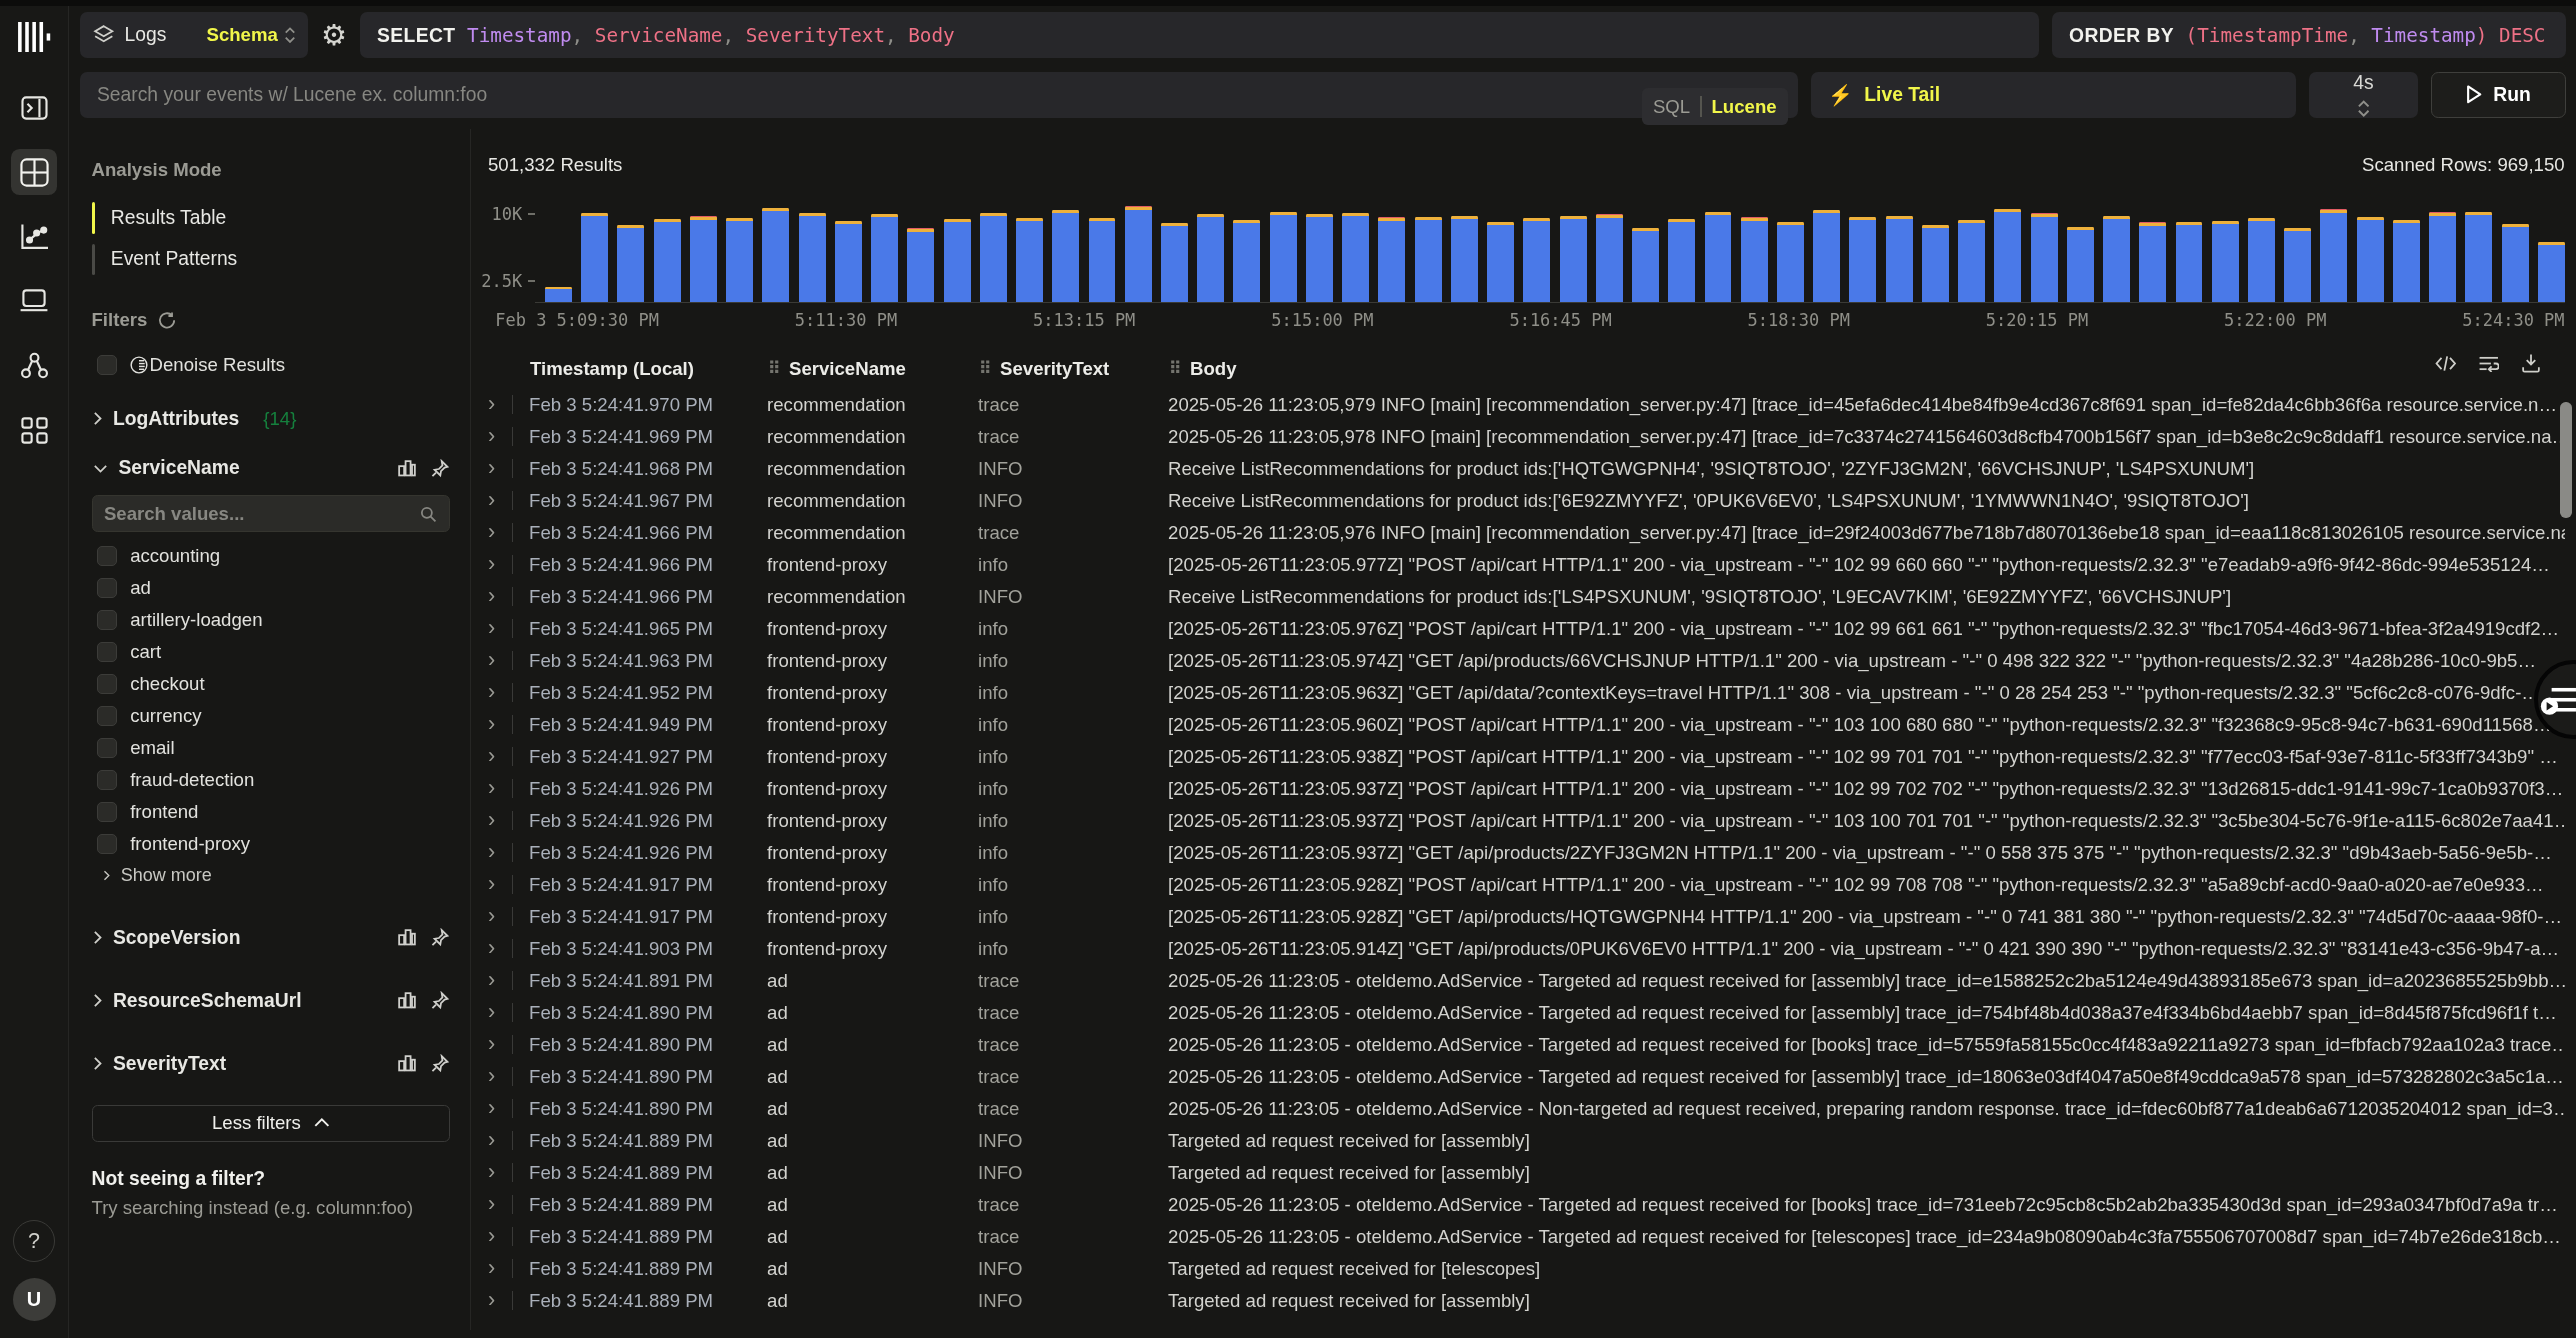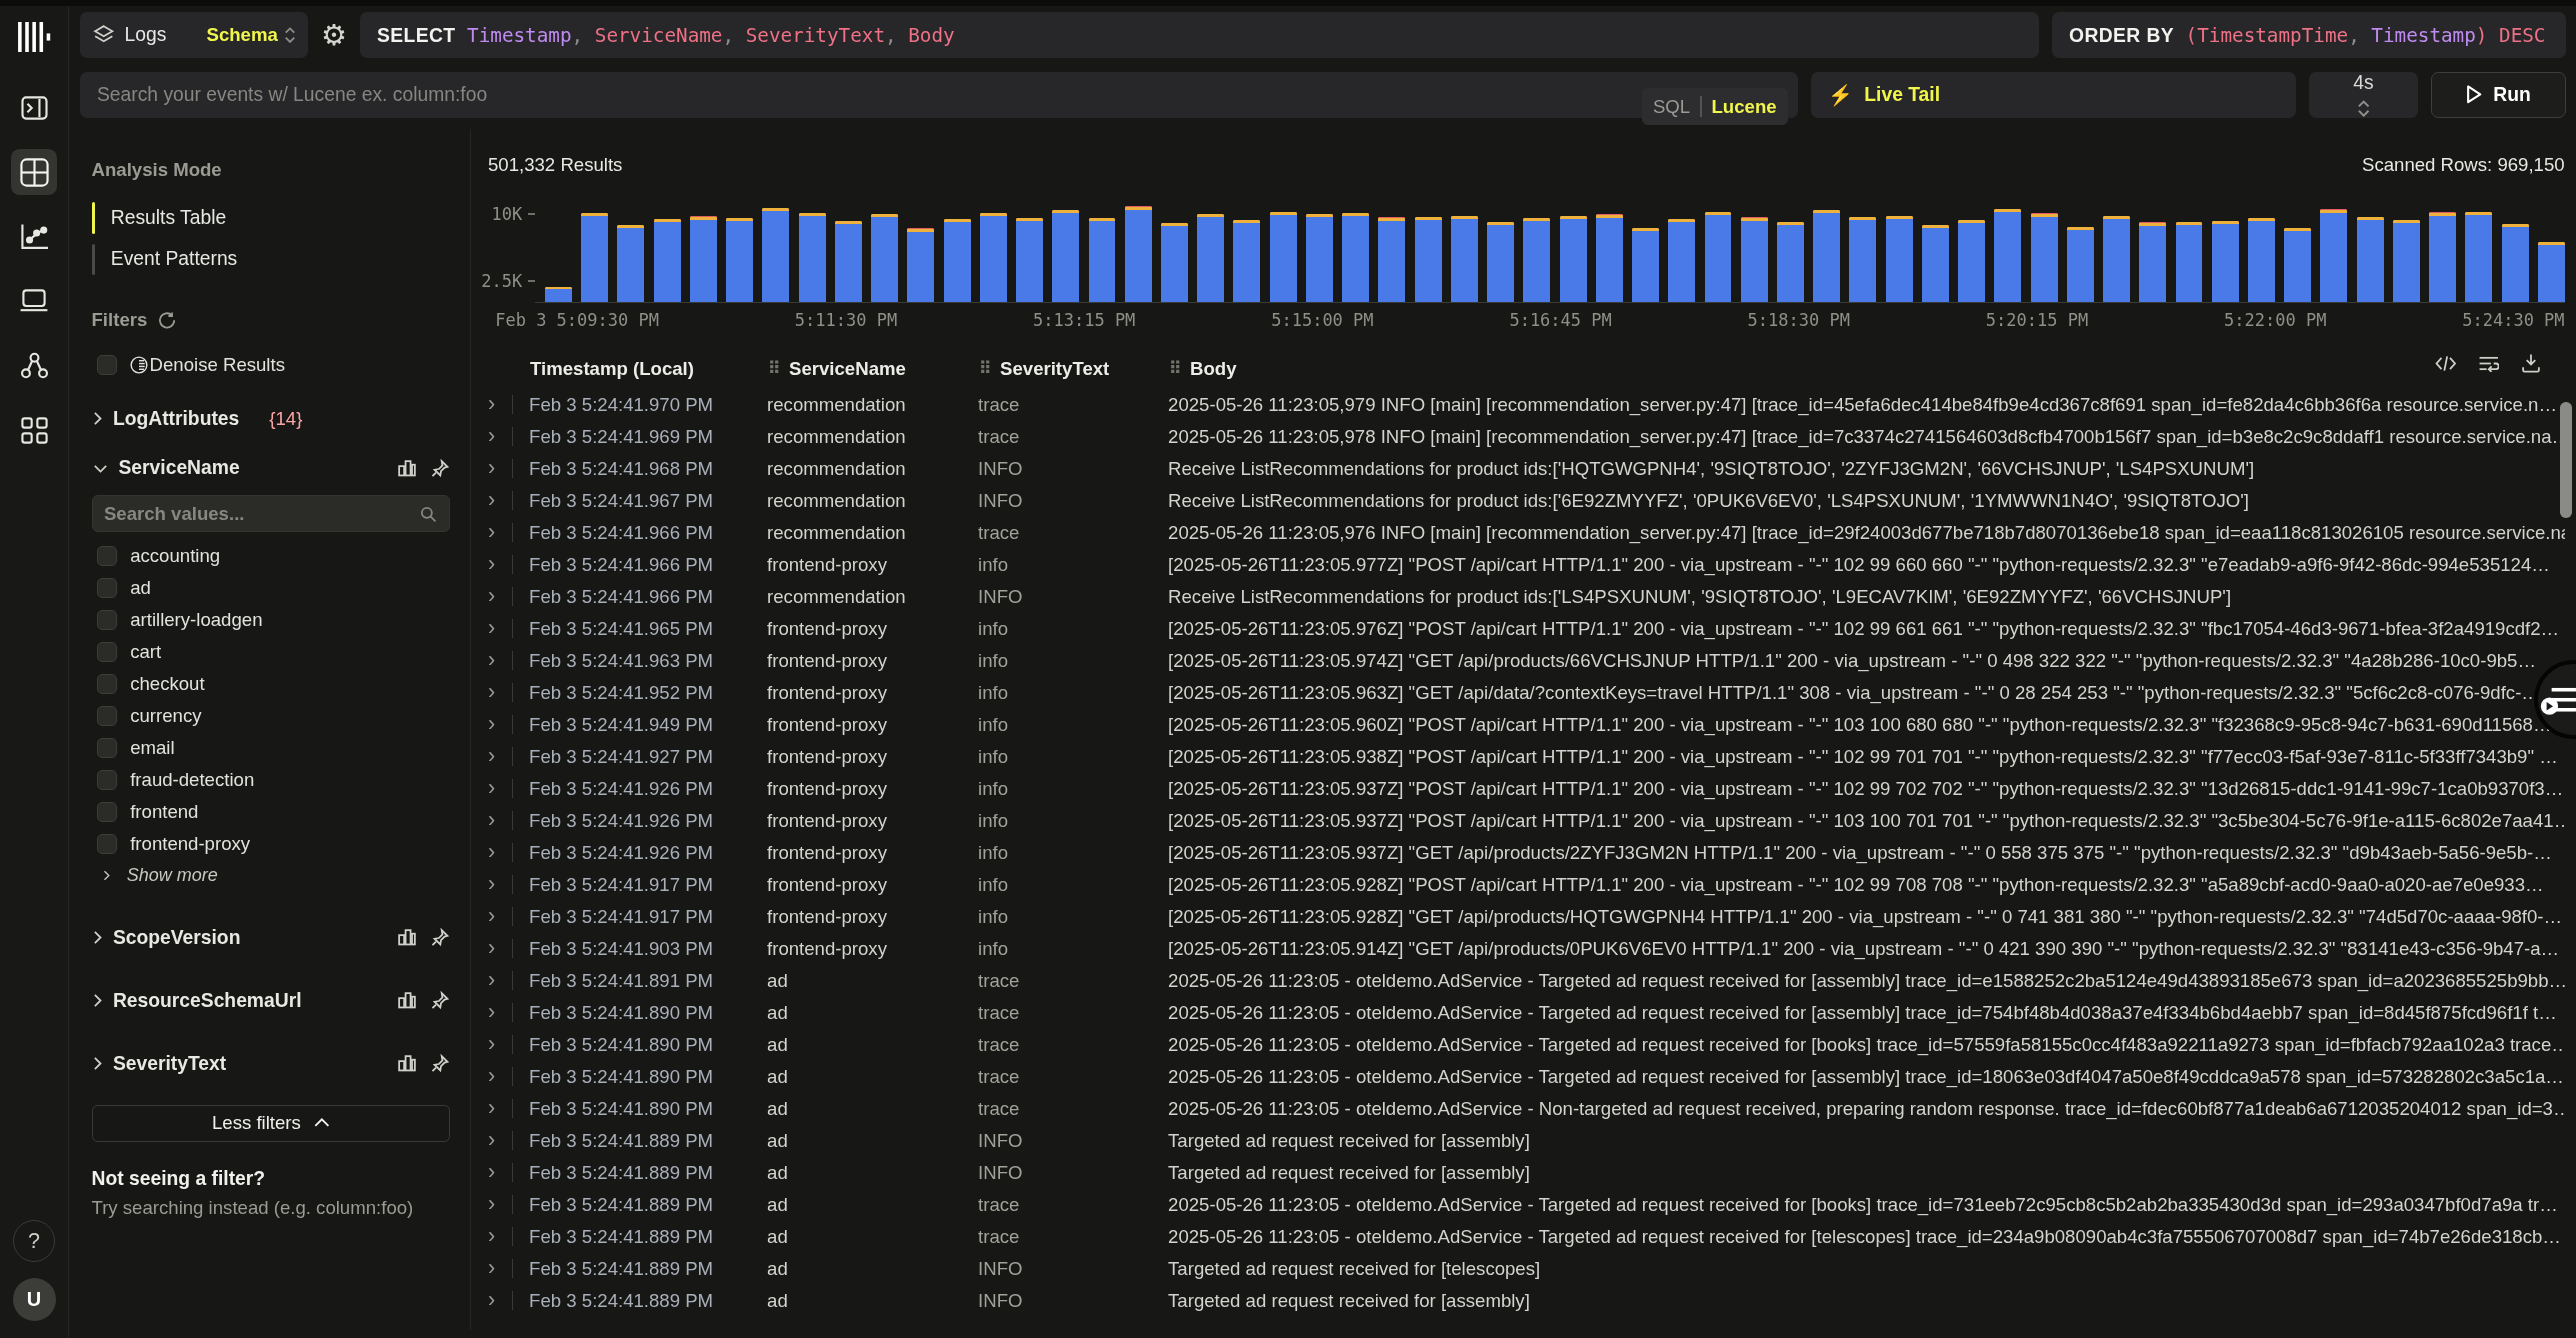--- a/index.html
+++ b/index.html
@@ -63,33 +63,33 @@
   .mode-bar { width:3.6px; height:31.5px; background:#4a4a46; border-radius:2.1px; margin-right:15.7px; }
   .mode-item.active .mode-bar { background:#f1f64a; }
   .mode-label { font-size:19.3px; color:#e8e8e4; }
   .filters-title { display:flex; align-items:center; gap:10px; margin-top:31.5px; margin-bottom:17px; }
   .filters-title span { color:#9b9b94; font-size:18.6px; font-weight:bold; }
   .denoise { display:flex; align-items:center; gap:11.4px; padding:5.7px 0 5.7px 5.7px; }
   .checkbox { width:20px; height:20px; border-radius:5px; background:#2b2b28; border:1.4px solid #3c3c39; flex:none; }
   .denoise-label { font-size:18.6px; color:#e2e2de; display:flex; align-items:center; gap:1px; }
   .attr-row { display:flex; align-items:center; gap:10px; margin-top:20px; height:34px; }
   .attr-row .lbl { font-size:19.3px; font-weight:bold; color:#e8e8e4; }
-  .attr-row .cnt { font-size:18.6px; color:#fca5a5; margin-left:20px; }
+  .attr-row .cnt { font-size:18.6px; color:#15803d; margin-left:14px; }
   .group-row { display:flex; align-items:center; gap:10px; height:34px; margin-top:29px; }
   .group-row .group-label { font-size:19.3px; font-weight:bold; color:#e8e8e4; flex:1; }
   .group-icons { display:flex; gap:14.3px; align-items:center; color:#d0d0cc; }
   .svc-header { margin-top:15.7px; }
   .search-values { margin:10px 0 7.2px 0; height:37px; background:#2b2b28; border:1.4px solid #35352f;
     border-radius:5.7px; display:flex; align-items:center; padding:0 11.4px; }
   .search-values input { flex:1; background:transparent; border:none; outline:none; font-size:18.6px;
     color:#d9d9d5; font-family:"Liberation Sans",sans-serif; font-weight:bold; }
   .search-values input::placeholder { color:#878782; }
   .value-row { display:flex; align-items:center; gap:13px; height:32px; padding-left:5.7px; cursor:pointer; }
   .value-label { font-size:18.6px; color:#e2e2de; }
-  .show-more { display:flex; align-items:center; gap:16px; height:32px; padding-left:10px; color:#c8c8c3; font-size:18px;font-style:italic; }
+  .show-more { display:flex; align-items:center; gap:10px; height:32px; padding-left:10px; color:#c8c8c3; font-size:18px; }
   .less-filters { margin-top:24px; height:37px; border:1.4px solid #3a3a38; border-radius:5.7px; display:flex;
     align-items:center; justify-content:center; gap:13px; font-size:18.6px; font-weight:normal; color:#f0f0ec; }
   .no-filter-title { margin-top:26px; font-size:19.3px; font-weight:bold; color:#f0f0ec; }
   .no-filter-sub { margin-top:7.2px; font-size:18.6px; color:#9b9b94; }
 
   
   .main { flex:1; padding:24px 11.4px 0 17px; position:relative; min-width:0; }
   .results-bar { display:flex; justify-content:space-between; align-items:center; height:23px; }
   .results-count { font-size:18.6px; color:#e8e8e4; }
   .scanned { font-size:18.6px; color:#e8e8e4; }

